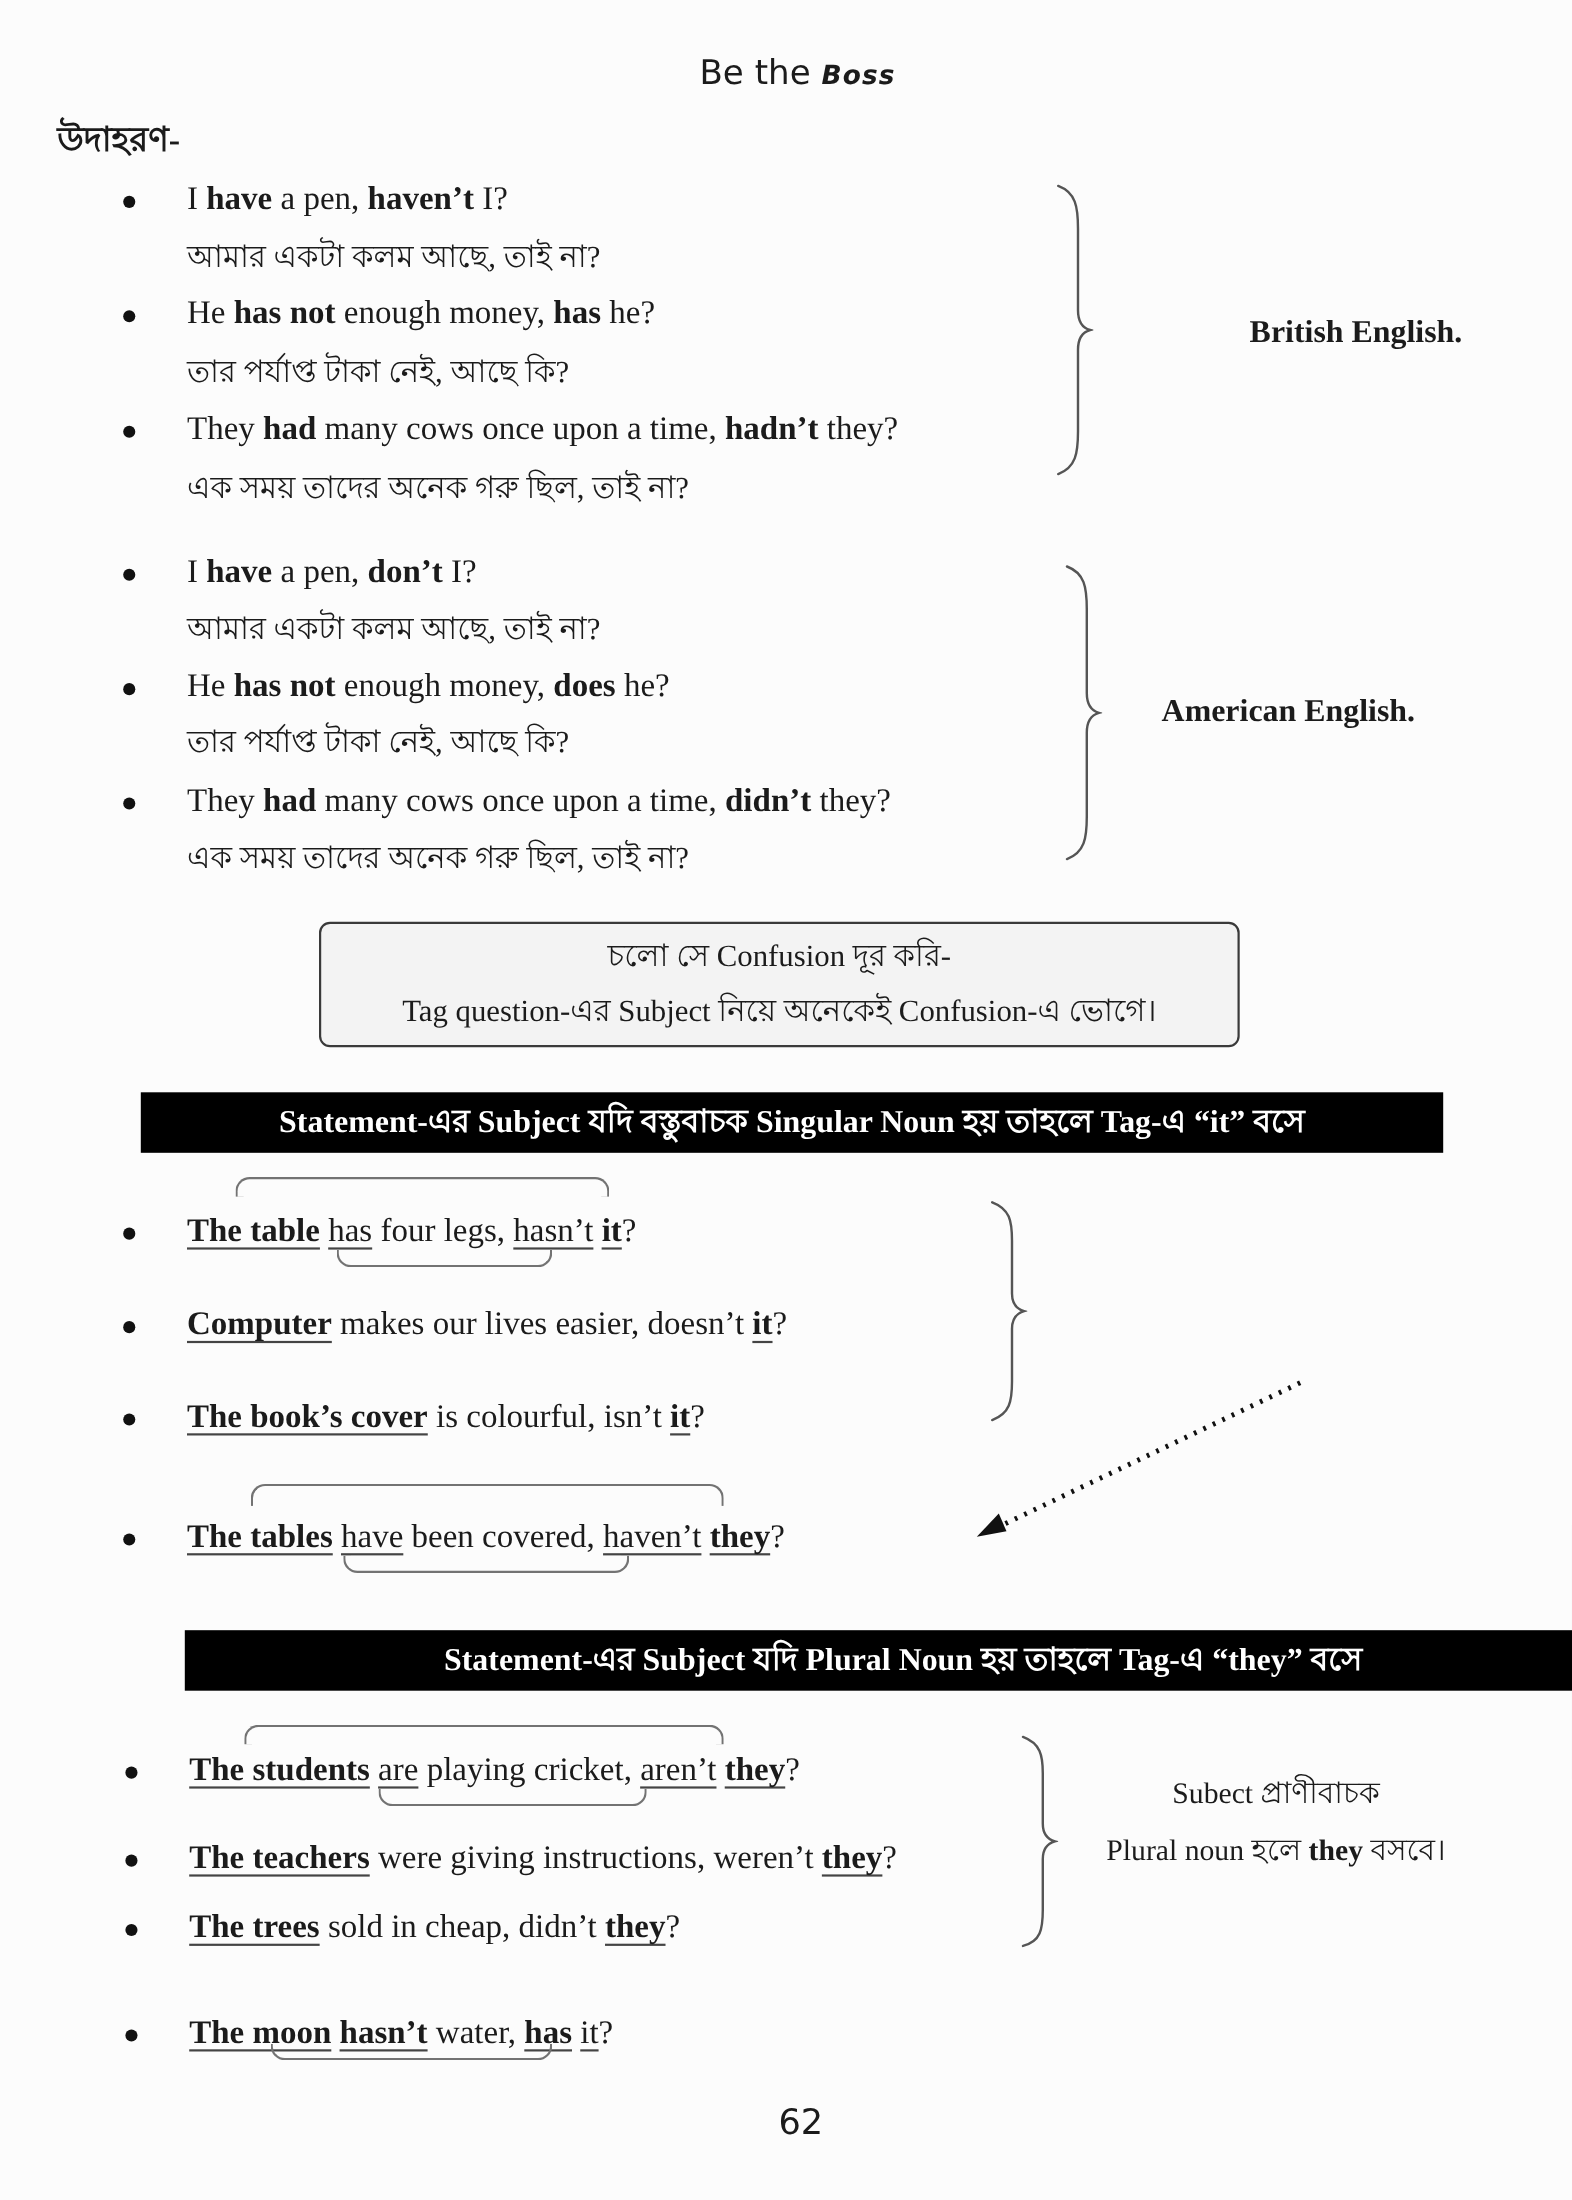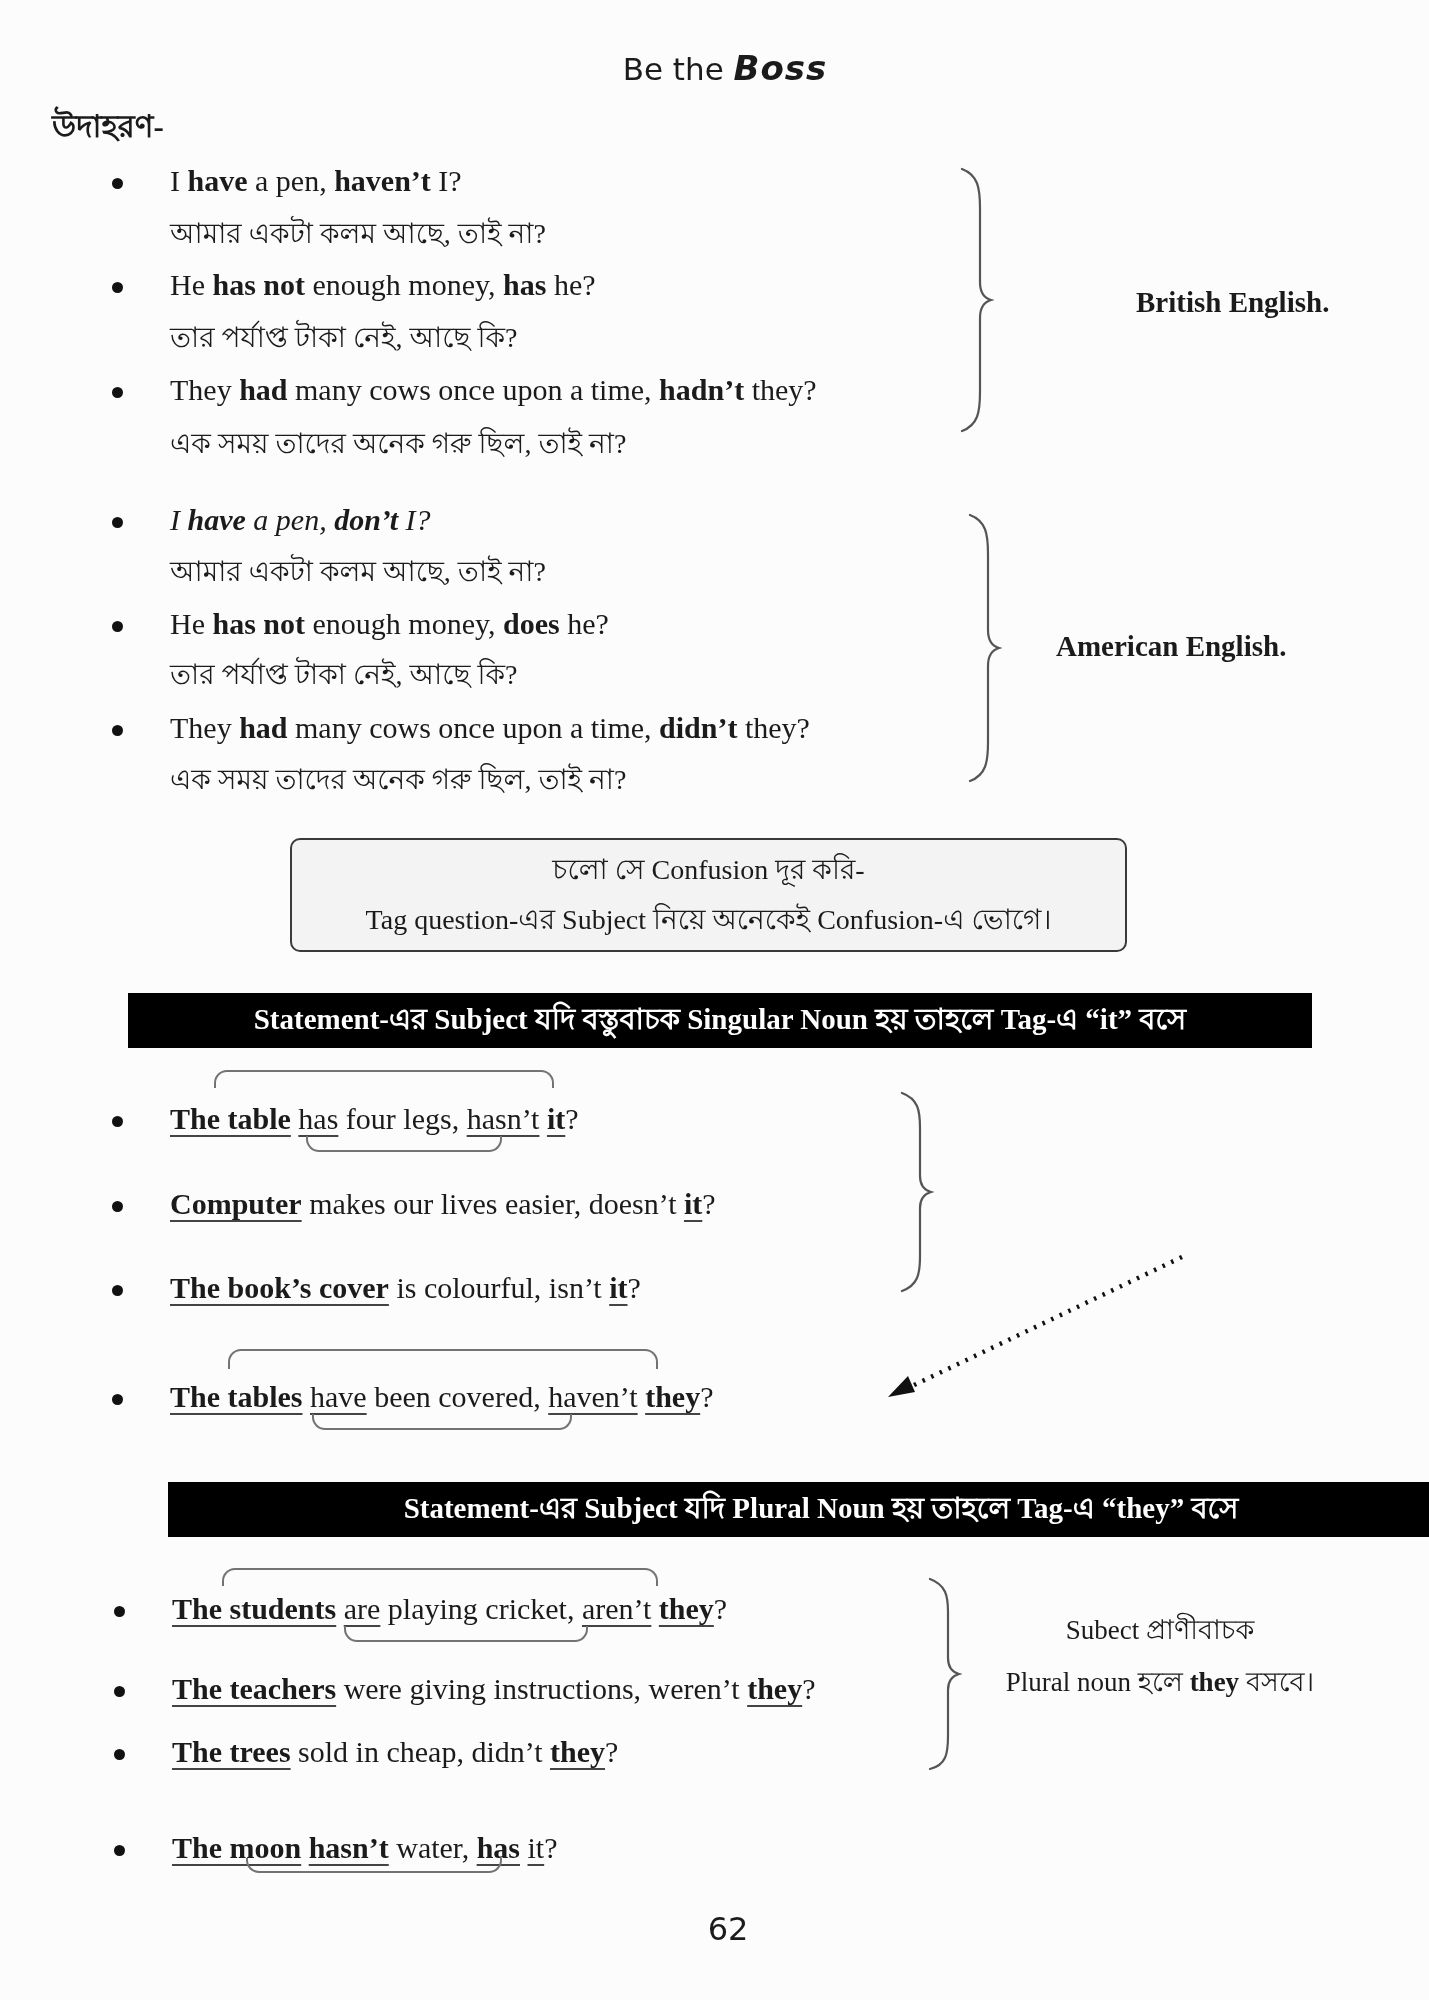--- a/index.html
+++ b/index.html
@@ -3,21 +3,21 @@
 <meta charset="utf-8">
 <style>
   html,body { margin:0; padding:0; background:#e8e8e8; }
   .page {
     position:relative; width:1429px; height:2000px; margin:0 auto;
     background:#fcfcfc; color:#1b1b1b; overflow:hidden;
     font-family:"Liberation Serif","DejaVu Serif",serif;
   }
   .abs { position:absolute; }
   .title { font-family:"DejaVu Sans","Liberation Sans",sans-serif; font-size:31px; }
-  .title .script { font-weight:bold; font-style:italic; font-size:34px; letter-spacing:1px; }
+  .title .script { font-weight:bold; font-style:italic; font-size:24px; letter-spacing:1px; }
   .example-label { font-size:31px; font-weight:bold; }
   .b-en { font-size:30px; white-space:nowrap; }
   .b-en.dotted::before {
     content:''; position:absolute; left:-58px; top:14px;
     width:11px; height:11px; border-radius:50%; background:#111;
   }
   .b-bn { font-size:28px; white-space:nowrap; }
   .side-label { font-size:29px; font-weight:bold; white-space:nowrap; }
   .u { text-decoration:underline; text-decoration-thickness:2px; text-underline-offset:6px; text-decoration-color:#444; }
   .note-box {
@@ -50,21 +50,21 @@
   <div class="abs b-en dotted" style="left:170px; top:268px;"><span>He </span><span style="font-weight: bold;">has not</span><span> enough money, </span><span style="font-weight: bold;">has</span><span> he?</span></div>
   <div class="abs b-bn" style="left:170px; top:316px;">তার পর্যাপ্ত টাকা নেই, আছে কি?</div>
   <div class="abs b-en dotted" style="left:170px; top:373px;"><span>They </span><span style="font-weight: bold;">had</span><span> many cows once upon a time, </span><span style="font-weight: bold;">hadn’t</span><span> they?</span></div>
   <div class="abs b-bn" style="left:170px; top:422px;">এক সময় তাদের অনেক গরু ছিল, তাই না?</div>
 
   <svg class="abs brace" style="left:958px; top:166px;" width="36" height="268">
     <path d="M4 3 C20 9 22 22 22 42 L22 116 C22 127 26 132 33 134 C26 136 22 141 22 152 L22 226 C22 246 20 259 4 265"></path>
   </svg>
   <div class="abs side-label" style="left:1136px; top:286px;text-align:center;">British English.</div>
 
-  <div class="abs b-en dotted" style="left:170px; top:503px;font-style:italic;"><span>I </span><span style="font-weight: bold;">have</span><span> a pen, </span><span style="font-weight: bold;">don’t</span><span> I?</span></div>
+  <div class="abs b-en dotted" style="left:170px; top:503px;"><span>I </span><span style="font-weight: bold;">have</span><span> a pen, </span><span style="font-weight: bold;">don’t</span><span> I?</span></div>
   <div class="abs b-bn" style="left:170px; top:550px;">আমার একটা কলম আছে, তাই না?</div>
   <div class="abs b-en dotted" style="left:170px; top:607px;"><span>He </span><span style="font-weight: bold;">has not</span><span> enough money, </span><span style="font-weight: bold;">does</span><span> he?</span></div>
   <div class="abs b-bn" style="left:170px; top:653px;">তার পর্যাপ্ত টাকা নেই, আছে কি?</div>
   <div class="abs b-en dotted" style="left:170px; top:711px;"><span>They </span><span style="font-weight: bold;">had</span><span> many cows once upon a time, </span><span style="font-weight: bold;">didn’t</span><span> they?</span></div>
   <div class="abs b-bn" style="left:170px; top:758px;">এক সময় তাদের অনেক গরু ছিল, তাই না?</div>
 
   <svg class="abs brace" style="left:966px; top:512px;" width="36" height="272">
     <path d="M4 3 C20 9 22 22 22 42 L22 118 C22 129 26 134 33 136 C26 138 22 143 22 154 L22 230 C22 250 20 263 4 269"></path>
   </svg>
   <div class="abs side-label" style="left:1056px; top:630px;">American English.</div>

